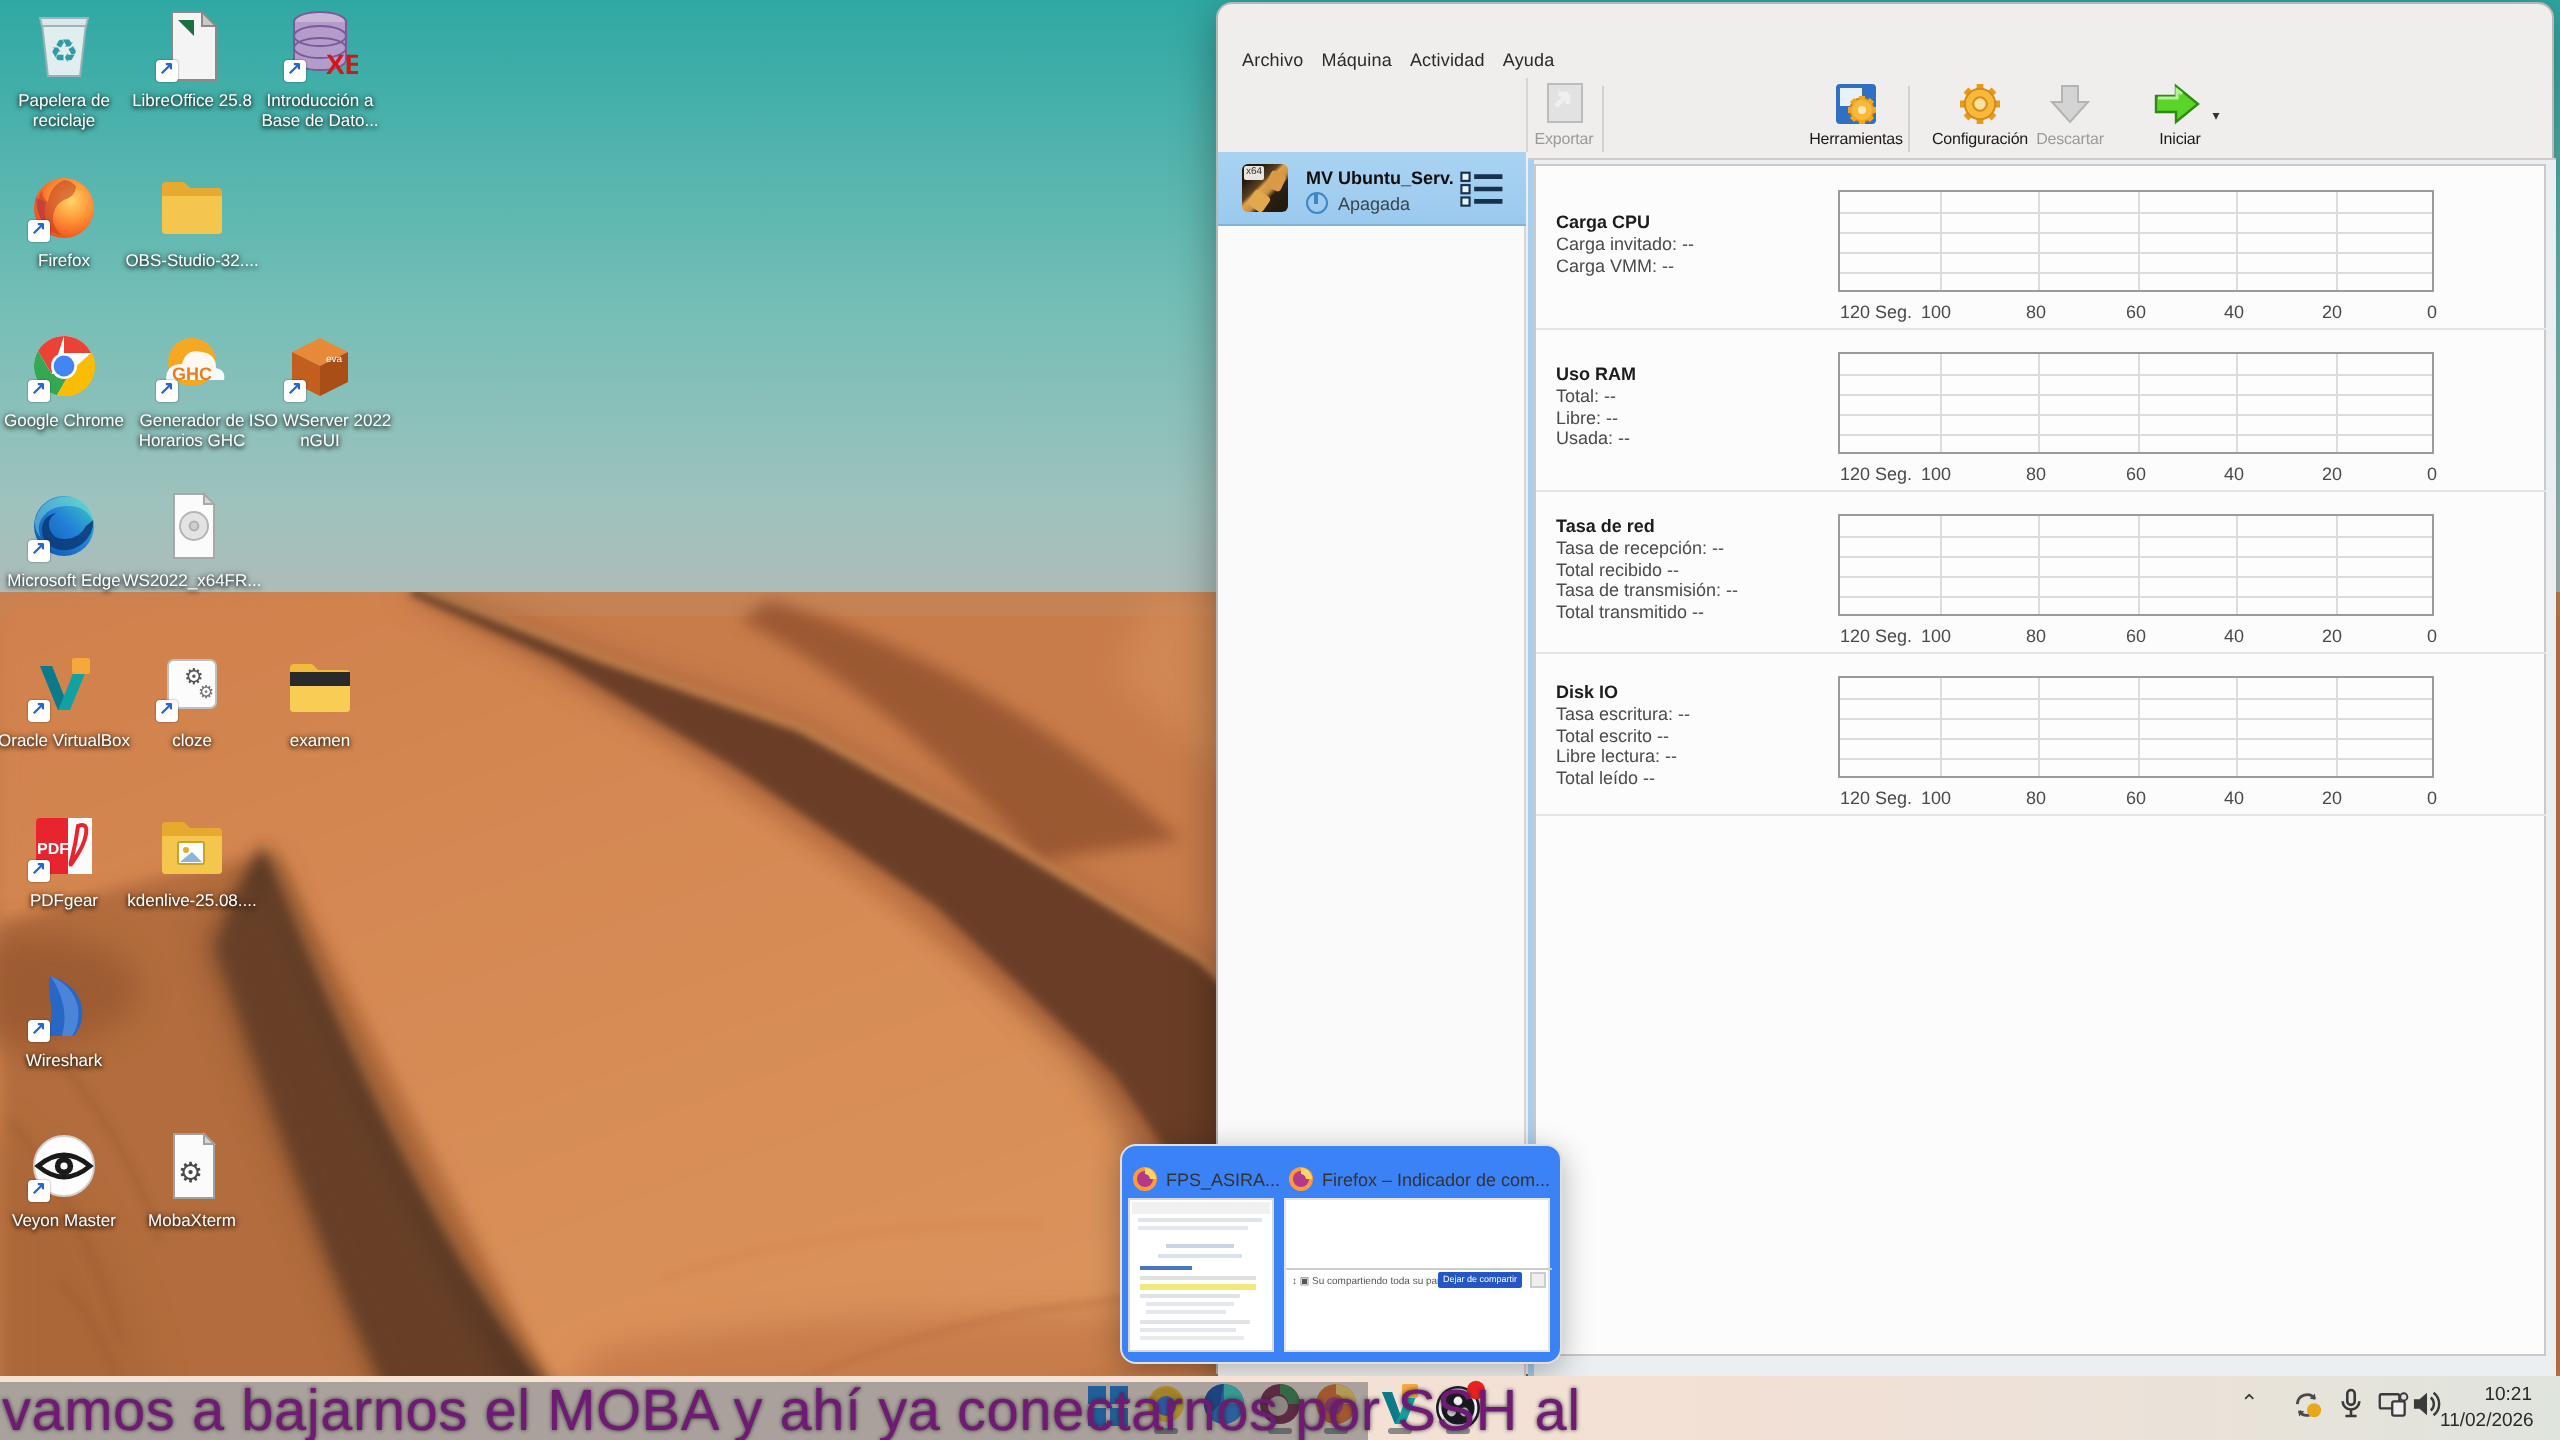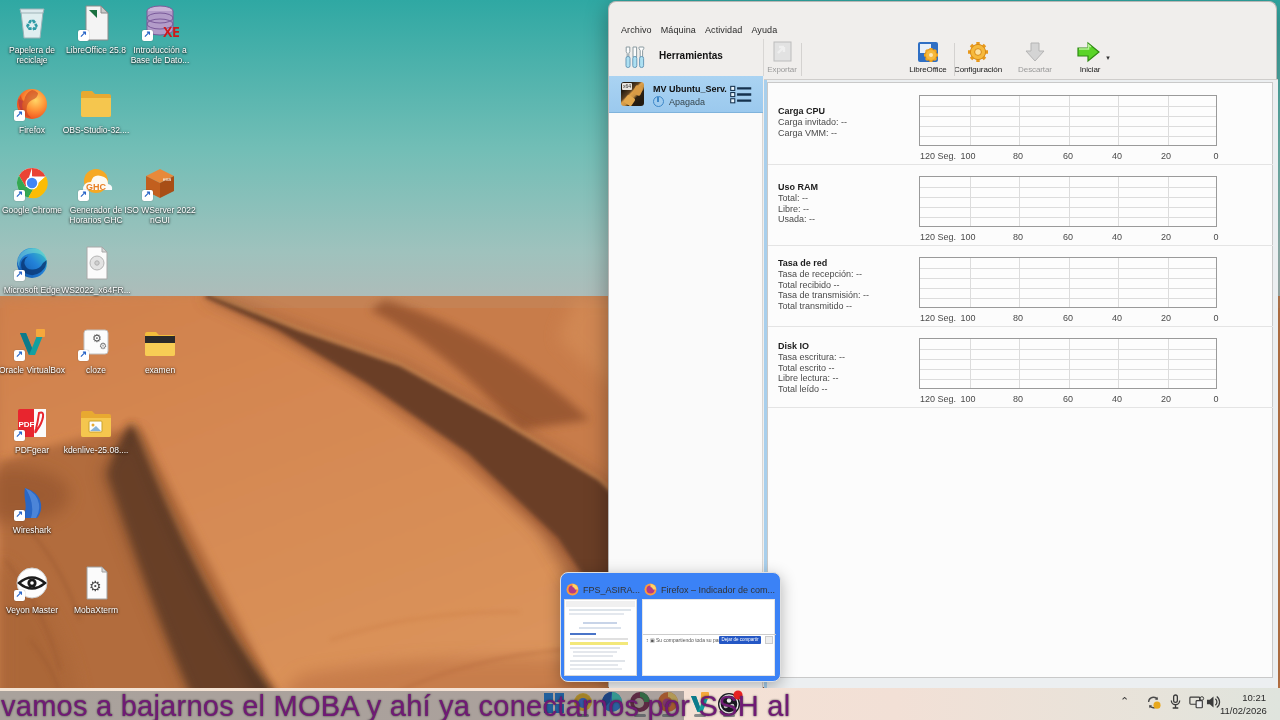--- a/index.html
+++ b/index.html
@@ -246,35 +246,20 @@
 <div class="dicon" style="left:52px;top:564px">
     <div class="im"><svg width="38" height="38" viewBox="0 0 38 38">
         <path d="M10,3 L25,3 L30,8 L30,35 L10,35 Z" fill="#fbfbfb" stroke="#a0a0a0"></path>
         <path d="M25,3 L30,8 L25,8 Z" fill="#d8d8d8" stroke="#a0a0a0"></path>
         <text x="12" y="27" font-size="14" fill="#4a4a4a">⚙</text>
       </svg></div>
     <div class="cap">MobaXterm</div>
   </div>
 <div id="win">
 <div class="abs menu" style="left:12px;top:23px;letter-spacing:.1px"><span>Archivo</span><span style="margin-left:9px">Máquina</span><span style="margin-left:9px">Actividad</span><span style="margin-left:9px">Ayuda</span></div>
-<div class="abs" style="left:0;top:37px;width:154px;height:37px;background:#f0eeec">
-      <svg class="abs" style="left:14px;top:7px" width="22" height="23" viewBox="0 0 22 23">
-        <g stroke="#8a9aa0" stroke-width="1" fill="#fdfdfd">
-          <path d="M3.2,1 L6.8,1 L6.8,5.5 L5.8,7.5 L5.8,11 L4.2,11 L4.2,7.5 L3.2,5.5 Z"></path>
-          <path d="M10,1 L13.6,1 L13.6,11 L10,11 Z"></path>
-          <path d="M16,2.5 Q15.4,1 16.8,1 L20,1 Q21.4,1 20.8,2.5 L19.6,4.5 L19.6,11 L17.2,11 L17.2,4.5 Z"></path>
-        </g>
-        <g stroke="#6899b8" stroke-width="1" fill="#ade0f2">
-          <rect x="3" y="10.5" width="4" height="11" rx="1.8"></rect>
-          <rect x="9.8" y="10.5" width="4" height="11" rx="1.8"></rect>
-          <rect x="16.6" y="10.5" width="4" height="11" rx="1.8"></rect>
-        </g>
-      </svg>
-      <span class="abs" style="left:50px;top:11px;font-size:10px;font-weight:bold;color:#111">Herramientas</span>
-    </div>
 <div class="abs" style="left:0;top:74px;width:154px;height:37px;background:linear-gradient(#aad3f2,#9bc9ee);border-bottom:1px solid #7fb3dc">
       <div class="abs" style="left:12px;top:6px;width:23px;height:24px;border-radius:3px;background:linear-gradient(135deg,#241b10 22%,#5a4022 40%,#e0a24a 46%,#c89244 58%,#2e2113 66%,#241b10 82%);overflow:hidden">
         <div class="abs" style="left:1px;top:1px;width:10px;height:7px;background:#e8e4de;border-radius:1px;font-size:5px;color:#333;text-align:center;line-height:7px">x64</div>
         <div class="abs" style="left:4px;top:14px;width:9px;height:9px;background:#e2a84e;border-radius:2px;transform:rotate(35deg)"></div>
         <div class="abs" style="left:13px;top:4px;width:8px;height:9px;background:#d89a44;border-radius:2px;transform:rotate(25deg)"></div>
       </div>
       <span class="abs" style="left:44px;top:8px;width:74px;overflow:hidden;white-space:nowrap;font-size:9px;font-weight:bold;color:#0f0f0f">MV Ubuntu_Serv...</span>
       <span class="abs" style="left:44px;top:20px;width:11px;height:11px;border:1.4px solid #3d87c8;border-radius:50%;"></span>
       <span class="abs" style="left:47.6px;top:21px;width:2px;height:5px;background:#3d87c8"></span>
       <span class="abs" style="left:60px;top:21px;font-size:9px;color:#37474f">Apagada</span>
@@ -304,23 +289,23 @@
           <rect x="4" y="4" width="11" height="9" fill="#e8f0fa"></rect>
           <g fill="#f2a51e" stroke="#c87d10" stroke-width=".8">
             <circle cx="15" cy="15" r="6"></circle>
             <g stroke="#f2a51e" stroke-width="3">
               <path d="M15,8 L15,22 M8,15 L22,15 M10,10 L20,20 M20,10 L10,20"></path>
             </g>
           </g>
           <circle cx="15" cy="15" r="5" fill="#f6b93c"></circle>
           <circle cx="15" cy="15" r="2" fill="#fde8b8"></circle>
         </svg></div>
-      <div style="margin-top:1px">LibreOffice</div>
+      <div style="margin-top:1px">Herramientas</div>
     </div>
-<div class="tbi" style="left:324px;top:38px;width:90px;color:#1a1a1a">
+<div class="tbi" style="left:336px;top:38px;width:90px;color:#1a1a1a">
       <div style="height:24px"><svg width="24" height="24" viewBox="0 0 24 24">
           <g stroke="#e8991c" stroke-width="3.4">
             <path d="M12,2 L12,22 M2,12 L22,12 M5,5 L19,19 M19,5 L5,19"></path>
           </g>
           <circle cx="12" cy="12" r="7.6" fill="#f6b93c" stroke="#d88a14" stroke-width="1"></circle>
           <circle cx="12" cy="12" r="3.4" fill="#fde1a0" stroke="#d88a14" stroke-width="1"></circle>
         </svg></div>
       <div style="margin-top:1px">Configuración</div>
     </div>
 <div class="tbi" style="left:391px;top:38px;width:70px;color:#9a9a9a">

